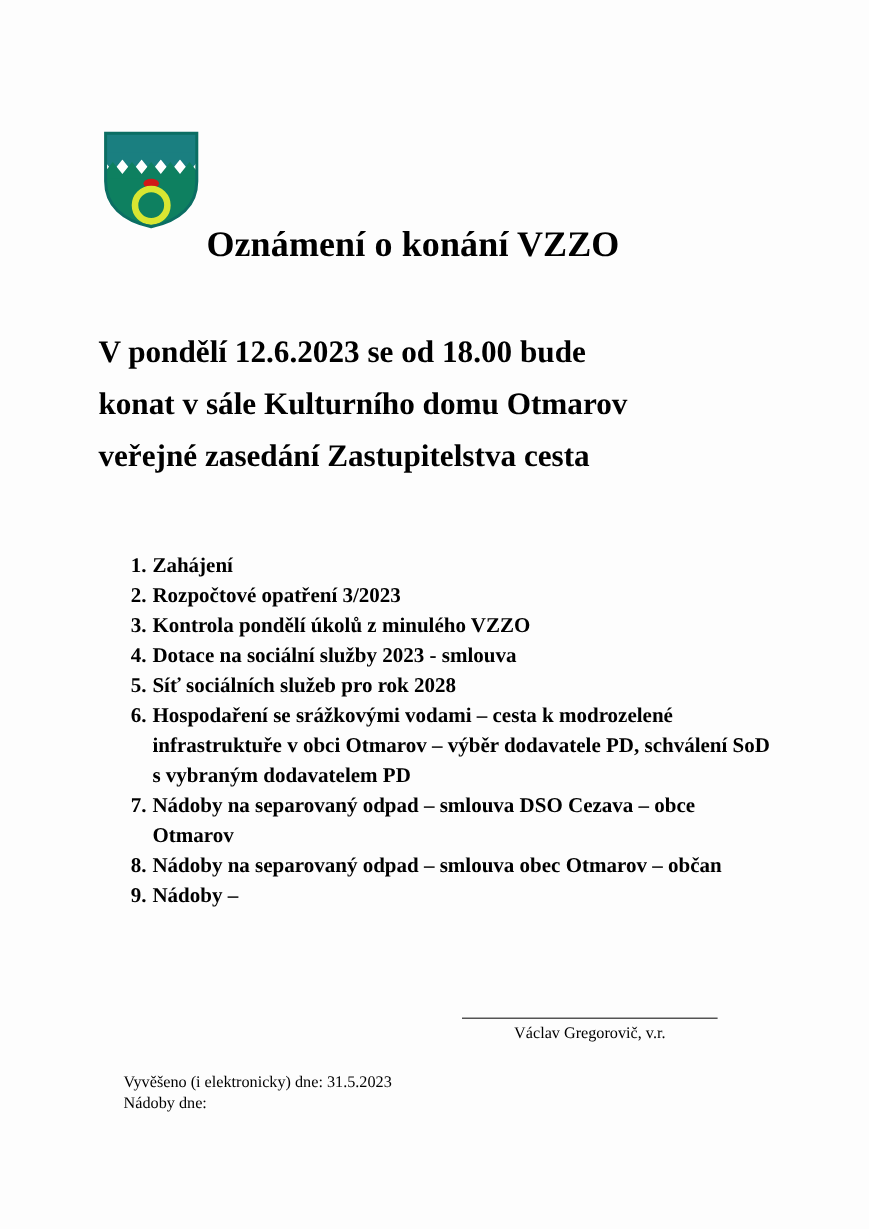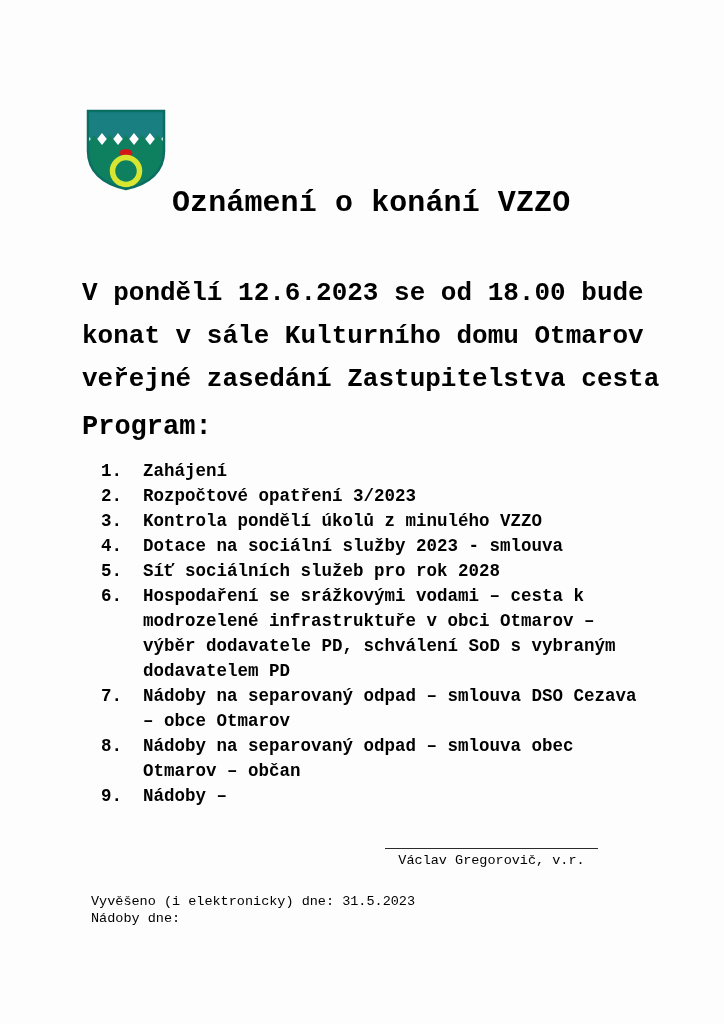--- a/index.html
+++ b/index.html
@@ -14,21 +14,20 @@
     color: #000;
     overflow: hidden;
     position: relative;
   }
 
   .page {
     position: relative;
     width: 724px;
     height: 992px;
     box-sizing: border-box;
-    font-family: Liberation Mono, monospace;
   }
 
   
   .crest-wrap {
     position: absolute;
     left: 86px;
     top: 109px;
     width: 80px;
     height: 82px;
   }
@@ -86,21 +85,21 @@
     padding-left: 27px;
     margin: 0 0 0 0;
   }
   .agenda li .num {
     position: absolute;
     left: 0;
     top: 0;
     width: 22px;
     text-align: right;
   }
-  .agenda li .txt { display: block; margin-left: 16px; }
+  .agenda li .txt { display: block; }
 
   
   .signature {
     position: absolute;
     left: 385px;
     top: 848px;
     width: 213px;
     text-align: center;
   }
   .signature .rule {
@@ -113,21 +112,21 @@
     margin-top: 4px;
     font-size: 13.5px;
     font-weight: normal;
     white-space: nowrap;
     text-align: center;
   }
 
   
   .footer {
     position: absolute;
-    left: 91px;
+    left: 103px;
     top: 893px;
     font-size: 13.5px;
     font-weight: normal;
     line-height: 17px;
   }
   .footer span { display: block; white-space: nowrap; }
 </style>
 </head>
 <body>
 
@@ -157,21 +156,20 @@
   </div>
 
   <div class="doc-title">Oznámení o konání VZZO</div>
 
   <div class="lead">
     <span class="ln">V pondělí 12.6.2023 se od 18.00 bude</span>
     <span class="ln">konat v sále Kulturního domu Otmarov</span>
     <span class="ln">veřejné zasedání Zastupitelstva cesta</span>
   </div>
 
-  <div class="program-heading">Program:</div>
 
   <ol class="agenda">
     <li>
       <span class="num">1.</span>
       <span class="txt">Zahájení</span>
     </li>
     <li>
       <span class="num">2.</span>
       <span class="txt">Rozpočtové opatření 3/2023</span>
     </li>

